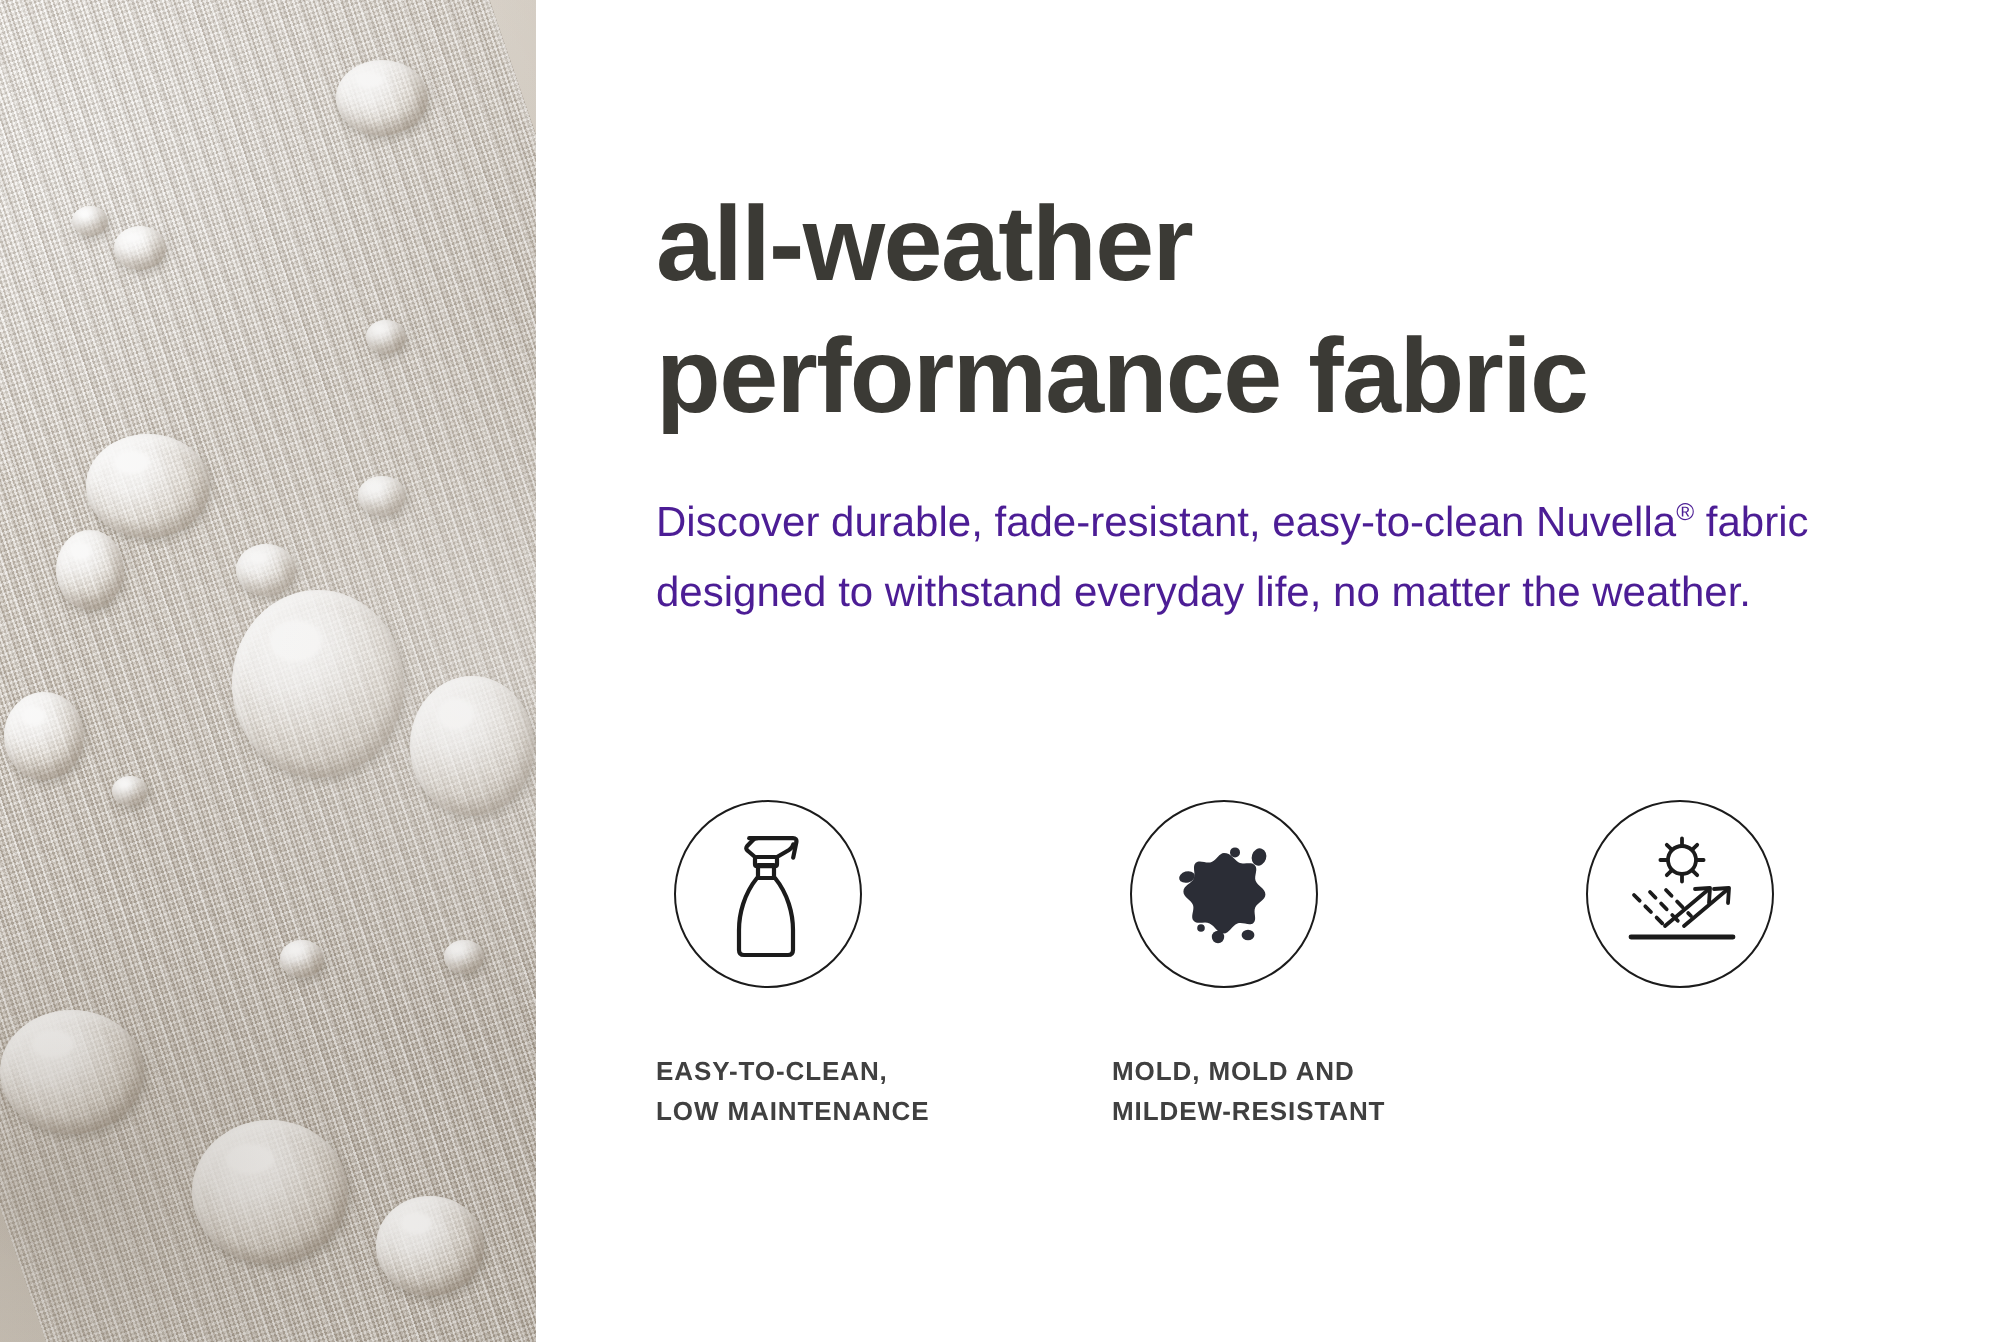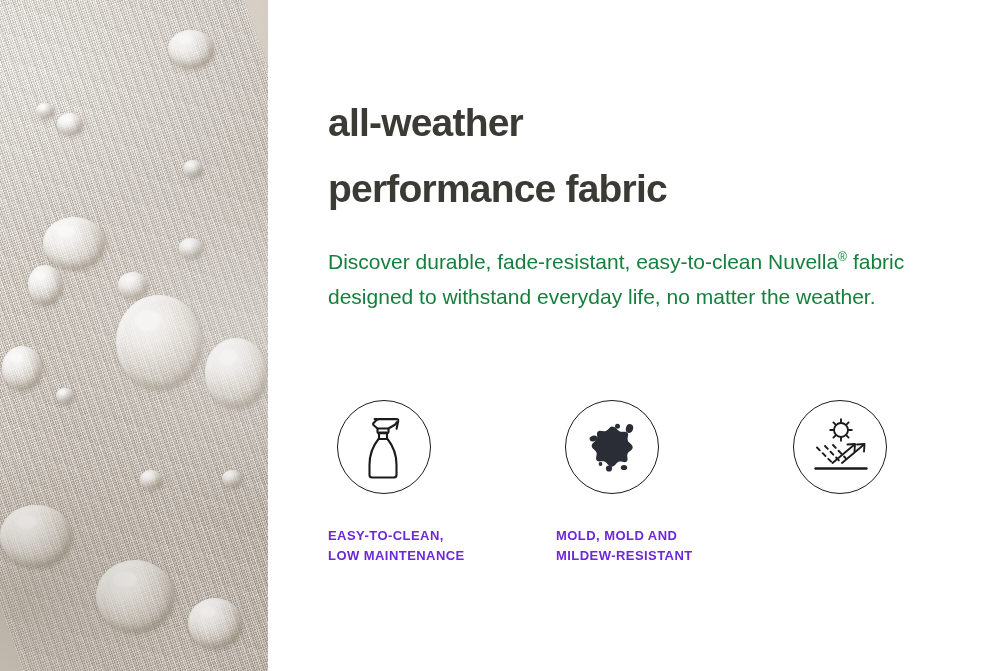--- a/index.html
+++ b/index.html
@@ -105,37 +105,37 @@
     top: 0;
     width: 677px;
     height: 671px;
   }
   .headline {
     position: absolute;
     left: 0;
     top: 90px;
     width: 660px;
     margin: 0;
-    font-size: 39px;
+    font-size: 53px;
     line-height: 66px;
     font-weight: 700;
     letter-spacing: -0.8px;
     color: #3b3a35;
     white-space: pre-line;
   }
   .subcopy {
     position: absolute;
     left: 0;
     top: 244px;
     width: 620px;
     margin: 0;
     font-size: 21px;
     line-height: 35px;
     font-weight: 400;
-    color: #15803d;
+    color: #4c1d95;
   }
   .sup-reg {
     font-size: 0.58em;
     vertical-align: super;
     line-height: 0;
   }
 
   
   .features {
     position: absolute;
@@ -169,21 +169,21 @@
     width: 94px;
     height: 94px;
   }
   .feature-caption {
     margin: 0;
     padding-top: 32px;
     font-size: 13px;
     line-height: 20px;
     font-weight: 700;
     letter-spacing: 0.45px;
-    color: #6d28d9;
+    color: #404040;
     white-space: pre-line;
   }
 </style>
 </head>
 <body>
 
 <div class="page">
 
   <div class="photo-panel">
     <div class="fabric-base"></div>

